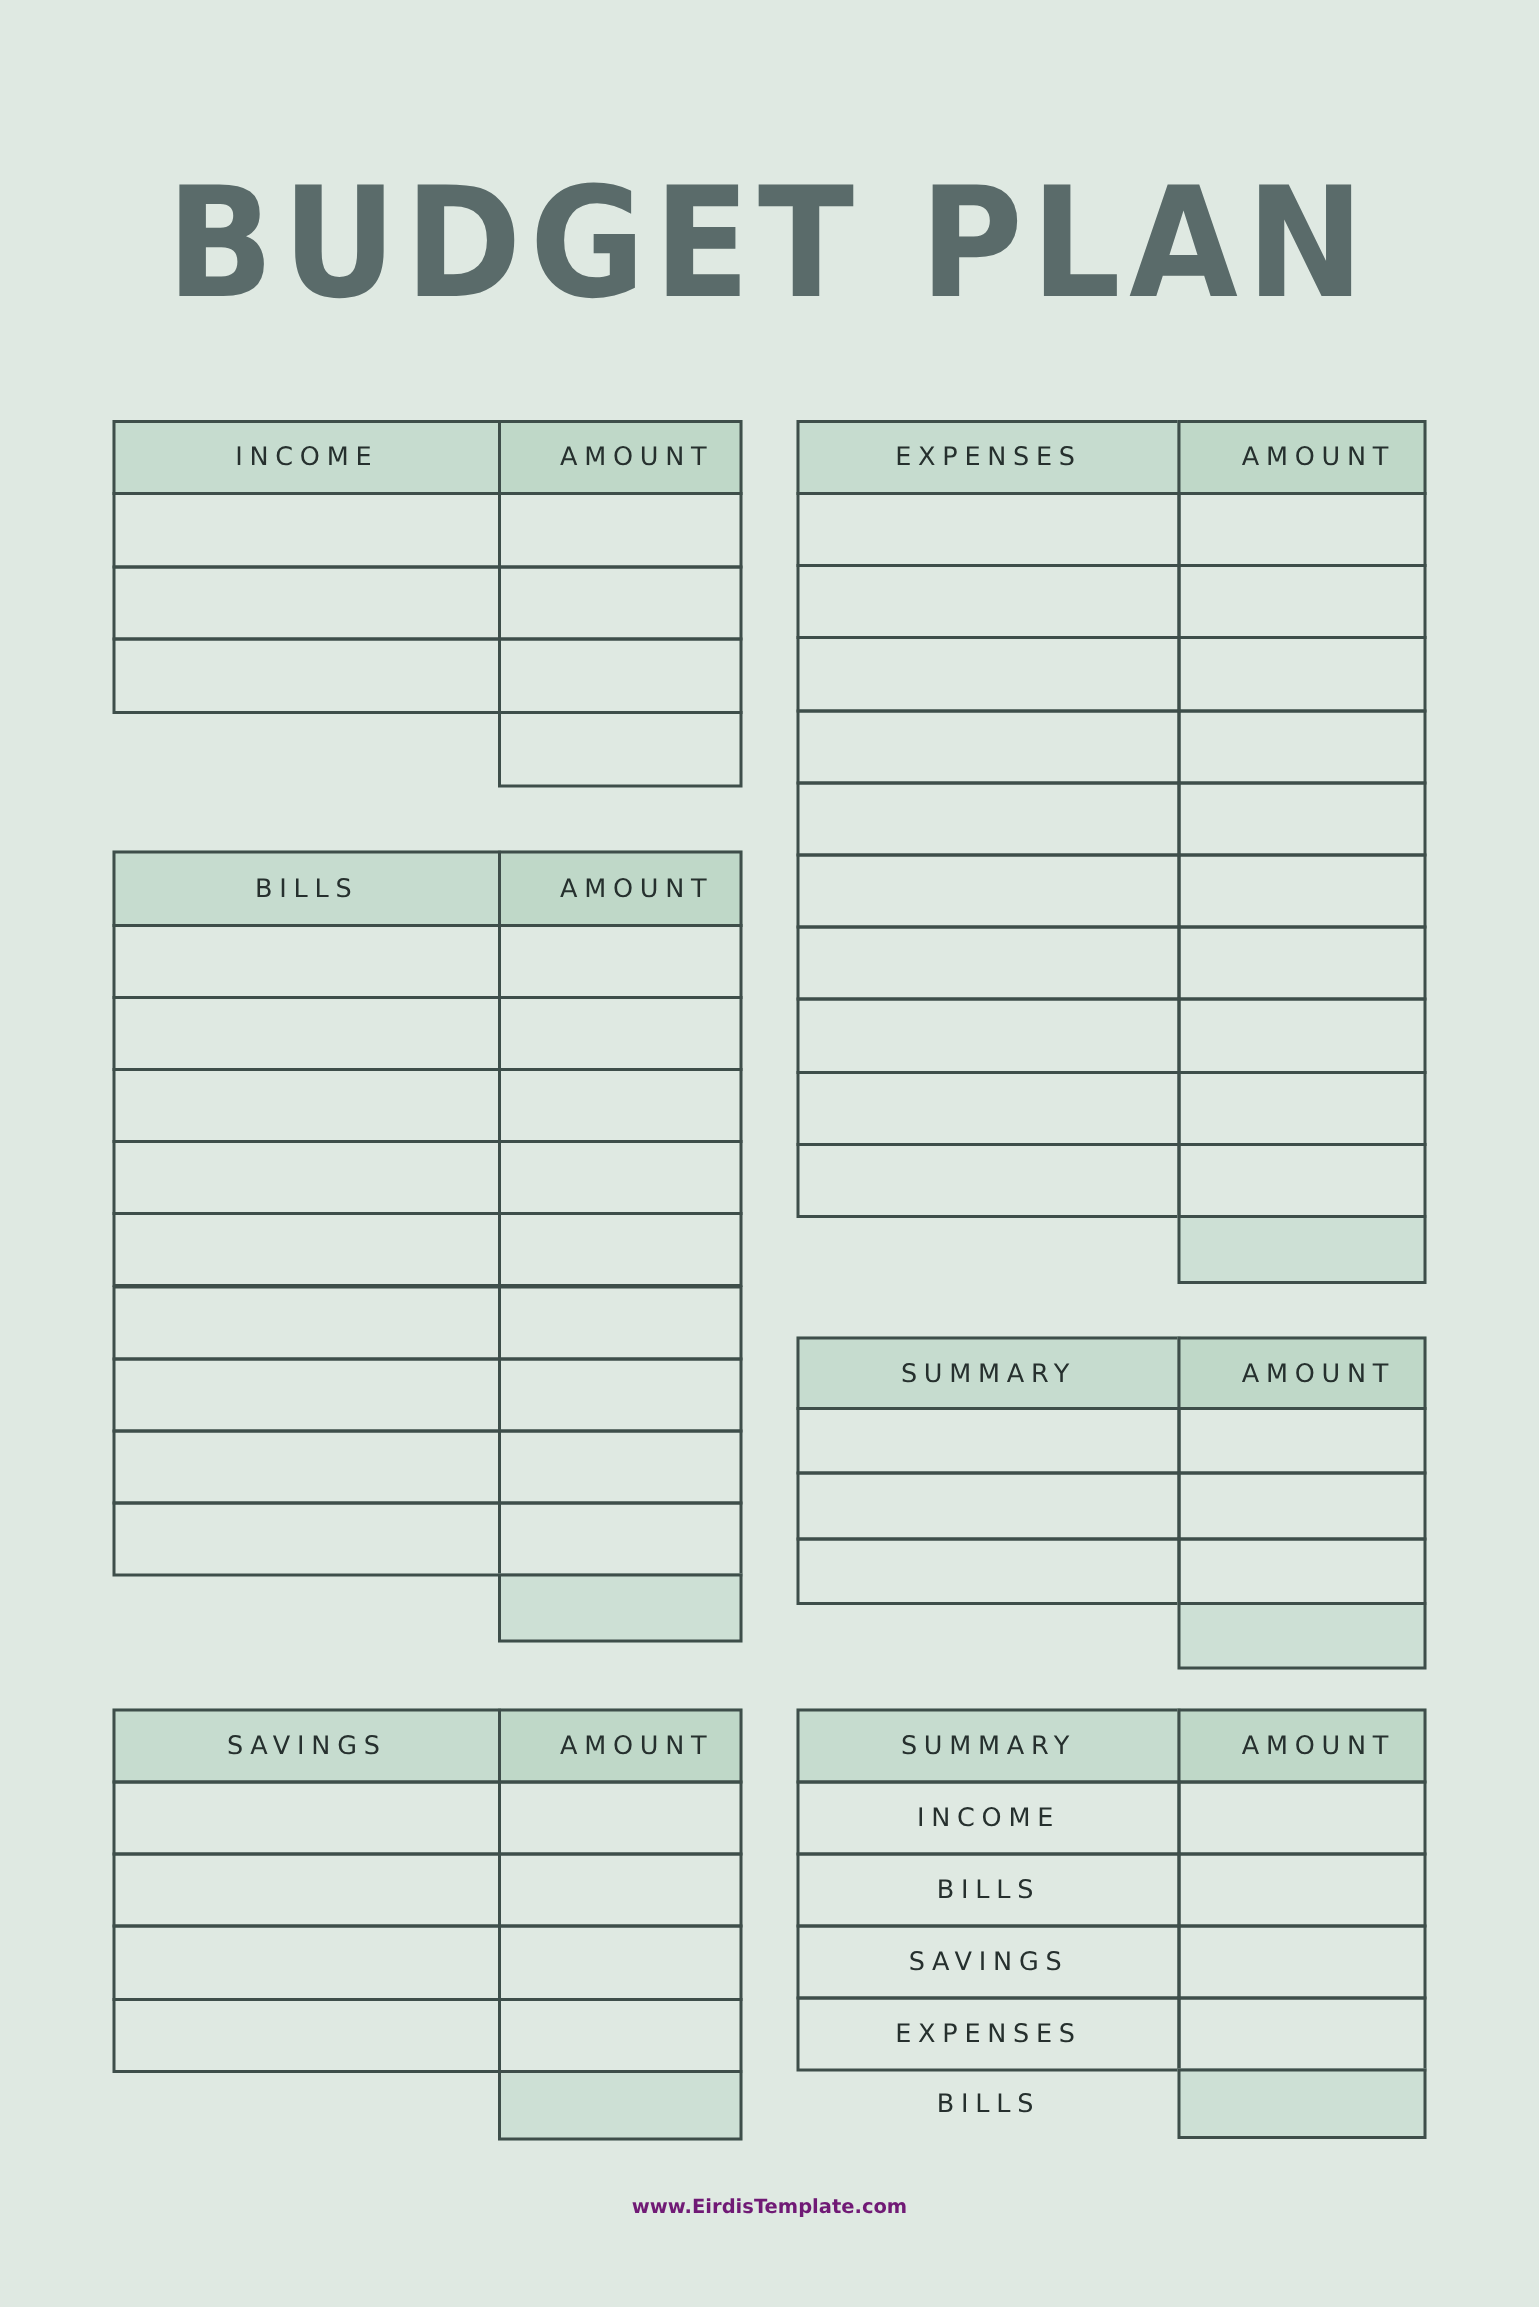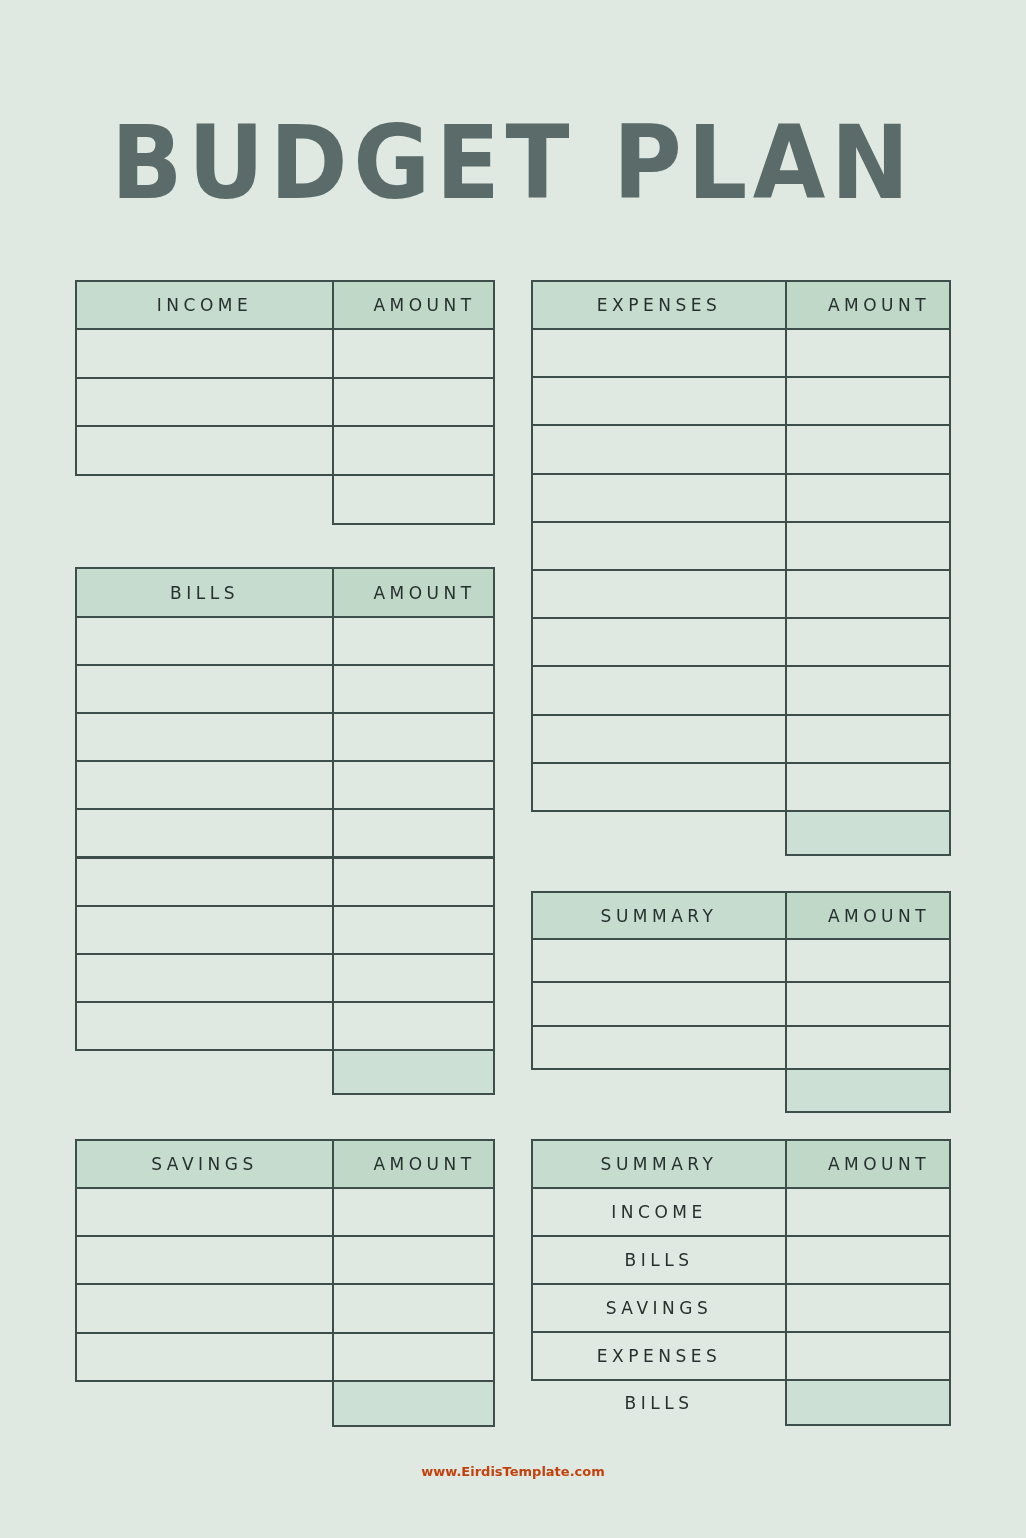--- a/index.html
+++ b/index.html
@@ -28,21 +28,21 @@
     display: flex; align-items: center; justify-content: center;
     font-size: 17px; letter-spacing: 4.5px; color: #26302e;
   }
   .hdr .cell { background: #c6dccf; }
   .hdr .cell.amt { background: #bfd8c8; padding-left: 22px; }
   .total { background: #cde0d5; }
   .footer {
     position: absolute; left: 0; top: 1464px; width: 1026px;
     text-align: center;
     font-family: "DejaVu Sans", sans-serif;
-    font-weight: bold; font-size: 13px; color: #c2410c;
+    font-weight: bold; font-size: 13px; color: #701a75;
   }
 </style>
 </head>
 <body>
 
 <div class="title">BUDGET PLAN</div>
 
 <div id="tables-root">
     <div class="tbl" style="left: 75px; top: 280px; width: 420px;">
       <div class="row hdr" style="top: 0px; width: 420px; height: 50px;">

